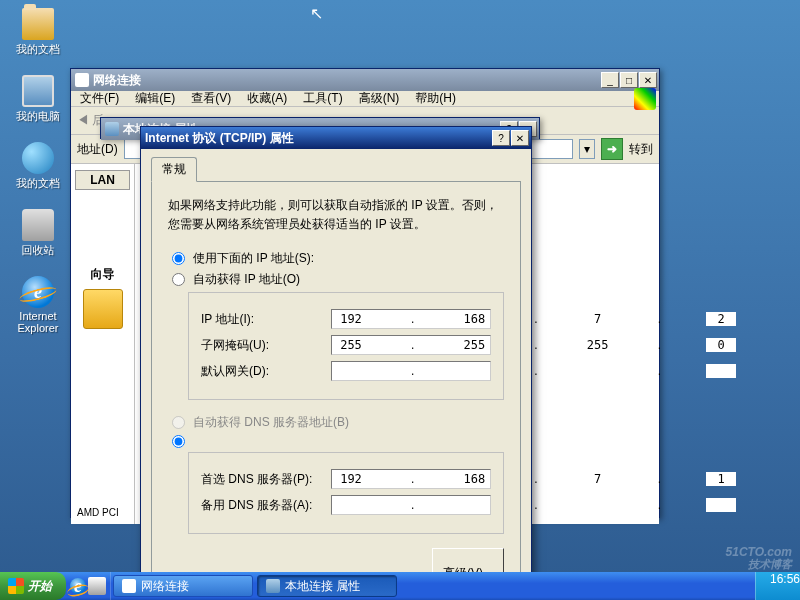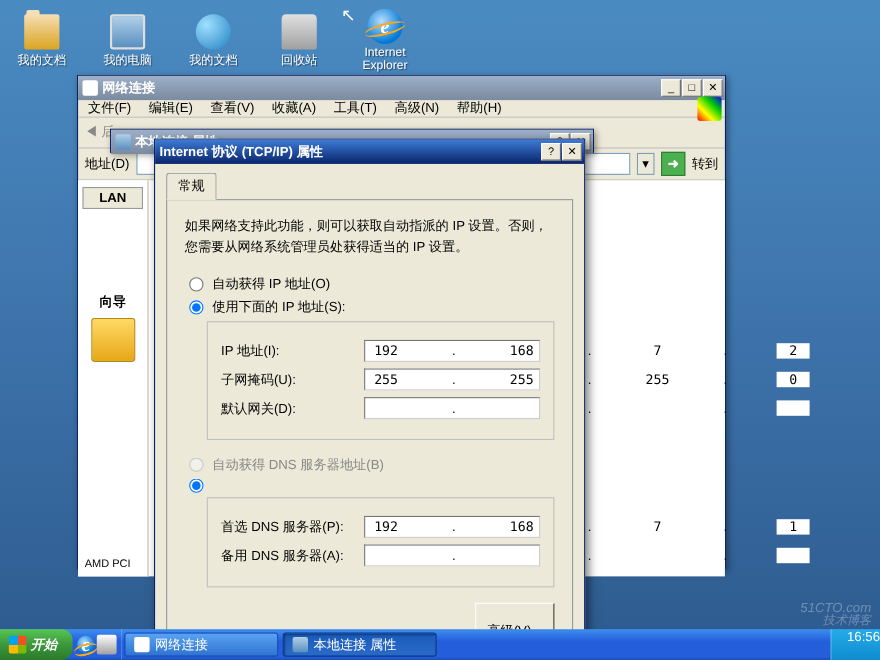--- a/index.html
+++ b/index.html
@@ -1,18 +1,18 @@
 <!DOCTYPE html>
 <html><head>
 <meta charset="utf-8">
 <style>
 * { margin: 0; padding: 0; box-sizing: border-box; font-family: "SimSun", "宋体", sans-serif; font-size: 12px; }
 body { width: 800px; height: 600px; overflow: hidden; position: relative; background: #3a6ea5; }
 .desktop { position: absolute; inset: 0; background: linear-gradient(180deg, #4a8bc2 0%, #3a6ea5 60%, #2d5a8e 100%); }
-.desktop-icons { position: absolute; top: 8px; left: 8px; display: flex; gap: 18px; align-items: center; }
+.desktop-icons { position: absolute; top: 8px; left: 8px; display: flex; flex-direction: column; gap: 18px; align-items: center; }
 .desktop-icon { width: 60px; display: flex; flex-direction: column; align-items: center; color: #fff; cursor: pointer; }
 .desktop-icon .ico { width: 32px; height: 32px; margin-bottom: 2px; }
 .desktop-icon span { text-align: center; font-size: 11px; text-shadow: 1px 1px 1px rgba(0,0,0,0.5); }
 .folder-ico { background: linear-gradient(#f5deb3, #daa520); border-radius: 2px; position: relative; }
 .folder-ico::before { content: ""; position: absolute; top: -4px; left: 2px; width: 12px; height: 6px; background: #f5deb3; border-radius: 2px 2px 0 0; }
 .pc-ico { background: linear-gradient(#b0d0e8, #5a8fc0); border-radius: 3px; border: 2px solid #ddd; }
 .net-ico { background: radial-gradient(circle at 30% 30%, #a0e0ff, #2080c0); border-radius: 50%; }
 .bin-ico { background: linear-gradient(#e0e0e0, #a0a0a0); border-radius: 4px 4px 2px 2px; }
 .ie-ico { background: radial-gradient(circle at 40% 35%, #b6defc 0%, #0078d7 70%); border-radius: 50%; position: relative; }
 .ie-ico::before { content: "e"; position: absolute; inset: 0; display: flex; align-items: center; justify-content: center; color: #fff; font-weight: bold; font-size: 18px; font-style: italic; font-family: Georgia, serif; }
@@ -57,21 +57,21 @@
 .taskbar { position: absolute; bottom: 0; left: 0; right: 0; height: 28px; background: linear-gradient(180deg, #3e8ef0 0%, #245edb 40%, #245edb 90%, #1a4db8 100%); display: flex; align-items: center; }
 .start-btn { height: 28px; padding: 0 14px 0 8px; background: linear-gradient(180deg, #56c553 0%, #3d973d 50%, #2a7a2a 100%); color: #fff; font-weight: bold; font-style: italic; display: flex; align-items: center; gap: 4px; border-radius: 0 10px 10px 0; cursor: pointer; }
 .start-btn .winlogo { width: 16px; height: 16px; background: conic-gradient(#f25022 0 25%, #7fba00 25% 50%, #ffb900 50% 75%, #00a4ef 75% 100%); border-radius: 2px; }
 .ql { display: flex; gap: 2px; padding: 0 4px; border-right: 1px solid rgba(255,255,255,0.2); height: 100%; align-items: center; }
 .ql div { width: 18px; height: 18px; cursor: pointer; }
 .taskbtn { height: 22px; margin: 0 2px; padding: 0 8px; background: linear-gradient(180deg, #5aa3f2, #2f73d0); color: #fff; border: 1px solid #1a4db8; border-radius: 3px; display: flex; align-items: center; gap: 5px; cursor: pointer; min-width: 140px; }
 .taskbtn.active { background: linear-gradient(180deg, #1a5ab8, #2a6ac8); border-color: #0a3a88; box-shadow: inset 1px 1px 2px rgba(0,0,0,0.4); }
 .taskbtn .ti { width: 14px; height: 14px; background: #fff; border-radius: 2px; }
 .tray { margin-left: auto; background: linear-gradient(180deg, #26abe8, #0d8cd0); height: 100%; display: flex; align-items: flex-start; padding: 0 0 0 14px; color: #fff; gap: 6px; border-left: 1px solid rgba(255,255,255,0.3); }
 .cursor { position: absolute; top: 4px; left: 310px; font-size: 16px; color: #fff; pointer-events: none; }
-.watermark { position: absolute; right: 8px; bottom: 30px; color: rgba(255,255,255,0.3); font-size: 18px; font-weight: normal; font-style: italic; text-align: right; line-height: 1; }
+.watermark { position: absolute; right: 8px; bottom: 30px; color: rgba(255,255,255,0.3); font-size: 18px; font-weight: bold; font-style: italic; text-align: right; line-height: 1; }
 .watermark small { font-size: 11px; display: block; }
 .left-col { position: absolute; left: 0; top: 0; bottom: 0; width: 64px; background: #fff; border-right: 1px solid #c0c0c0; padding-top: 6px; text-align: center; font-size: 11px; }
 .left-col .hdr { font-weight: bold; border: 1px solid #999; padding: 2px; margin: 0 4px 6px; background: #ece9d8; }
 </style>
 </head>
 <body>
 
 <div class="desktop">
   <div class="desktop-icons">
     <div class="desktop-icon">
@@ -160,26 +160,26 @@
       </div>
     </div>
     <div class="dialog-body">
       <div class="tab-strip">
         <div class="tab active">常规</div>
       </div>
       <div class="tab-panel">
         <div class="desc">如果网络支持此功能，则可以获取自动指派的 IP 设置。否则，您需要从网络系统管理员处获得适当的 IP 设置。</div>
 
         <div class="radio-row">
+          <input type="radio" name="ip" checked="" style="">
+          <span>使用下面的 IP 地址(S):</span>
+        </div>
+        <div class="radio-row">
           <input type="radio" name="ip" style="">
           <span>自动获得 IP 地址(O)</span>
-        </div>
-        <div class="radio-row">
-          <input type="radio" name="ip" checked="" style="">
-          <span>使用下面的 IP 地址(S):</span>
         </div>
 
         <div class="fieldset">
           <div class="fld">
             <label>IP 地址(I):</label>
             <div class="ipinput">
               <input class="oct" value="192" style="">
                 <span class="dot">.</span>
               <input class="oct" value="168" style="">
                 <span class="dot">.</span>

